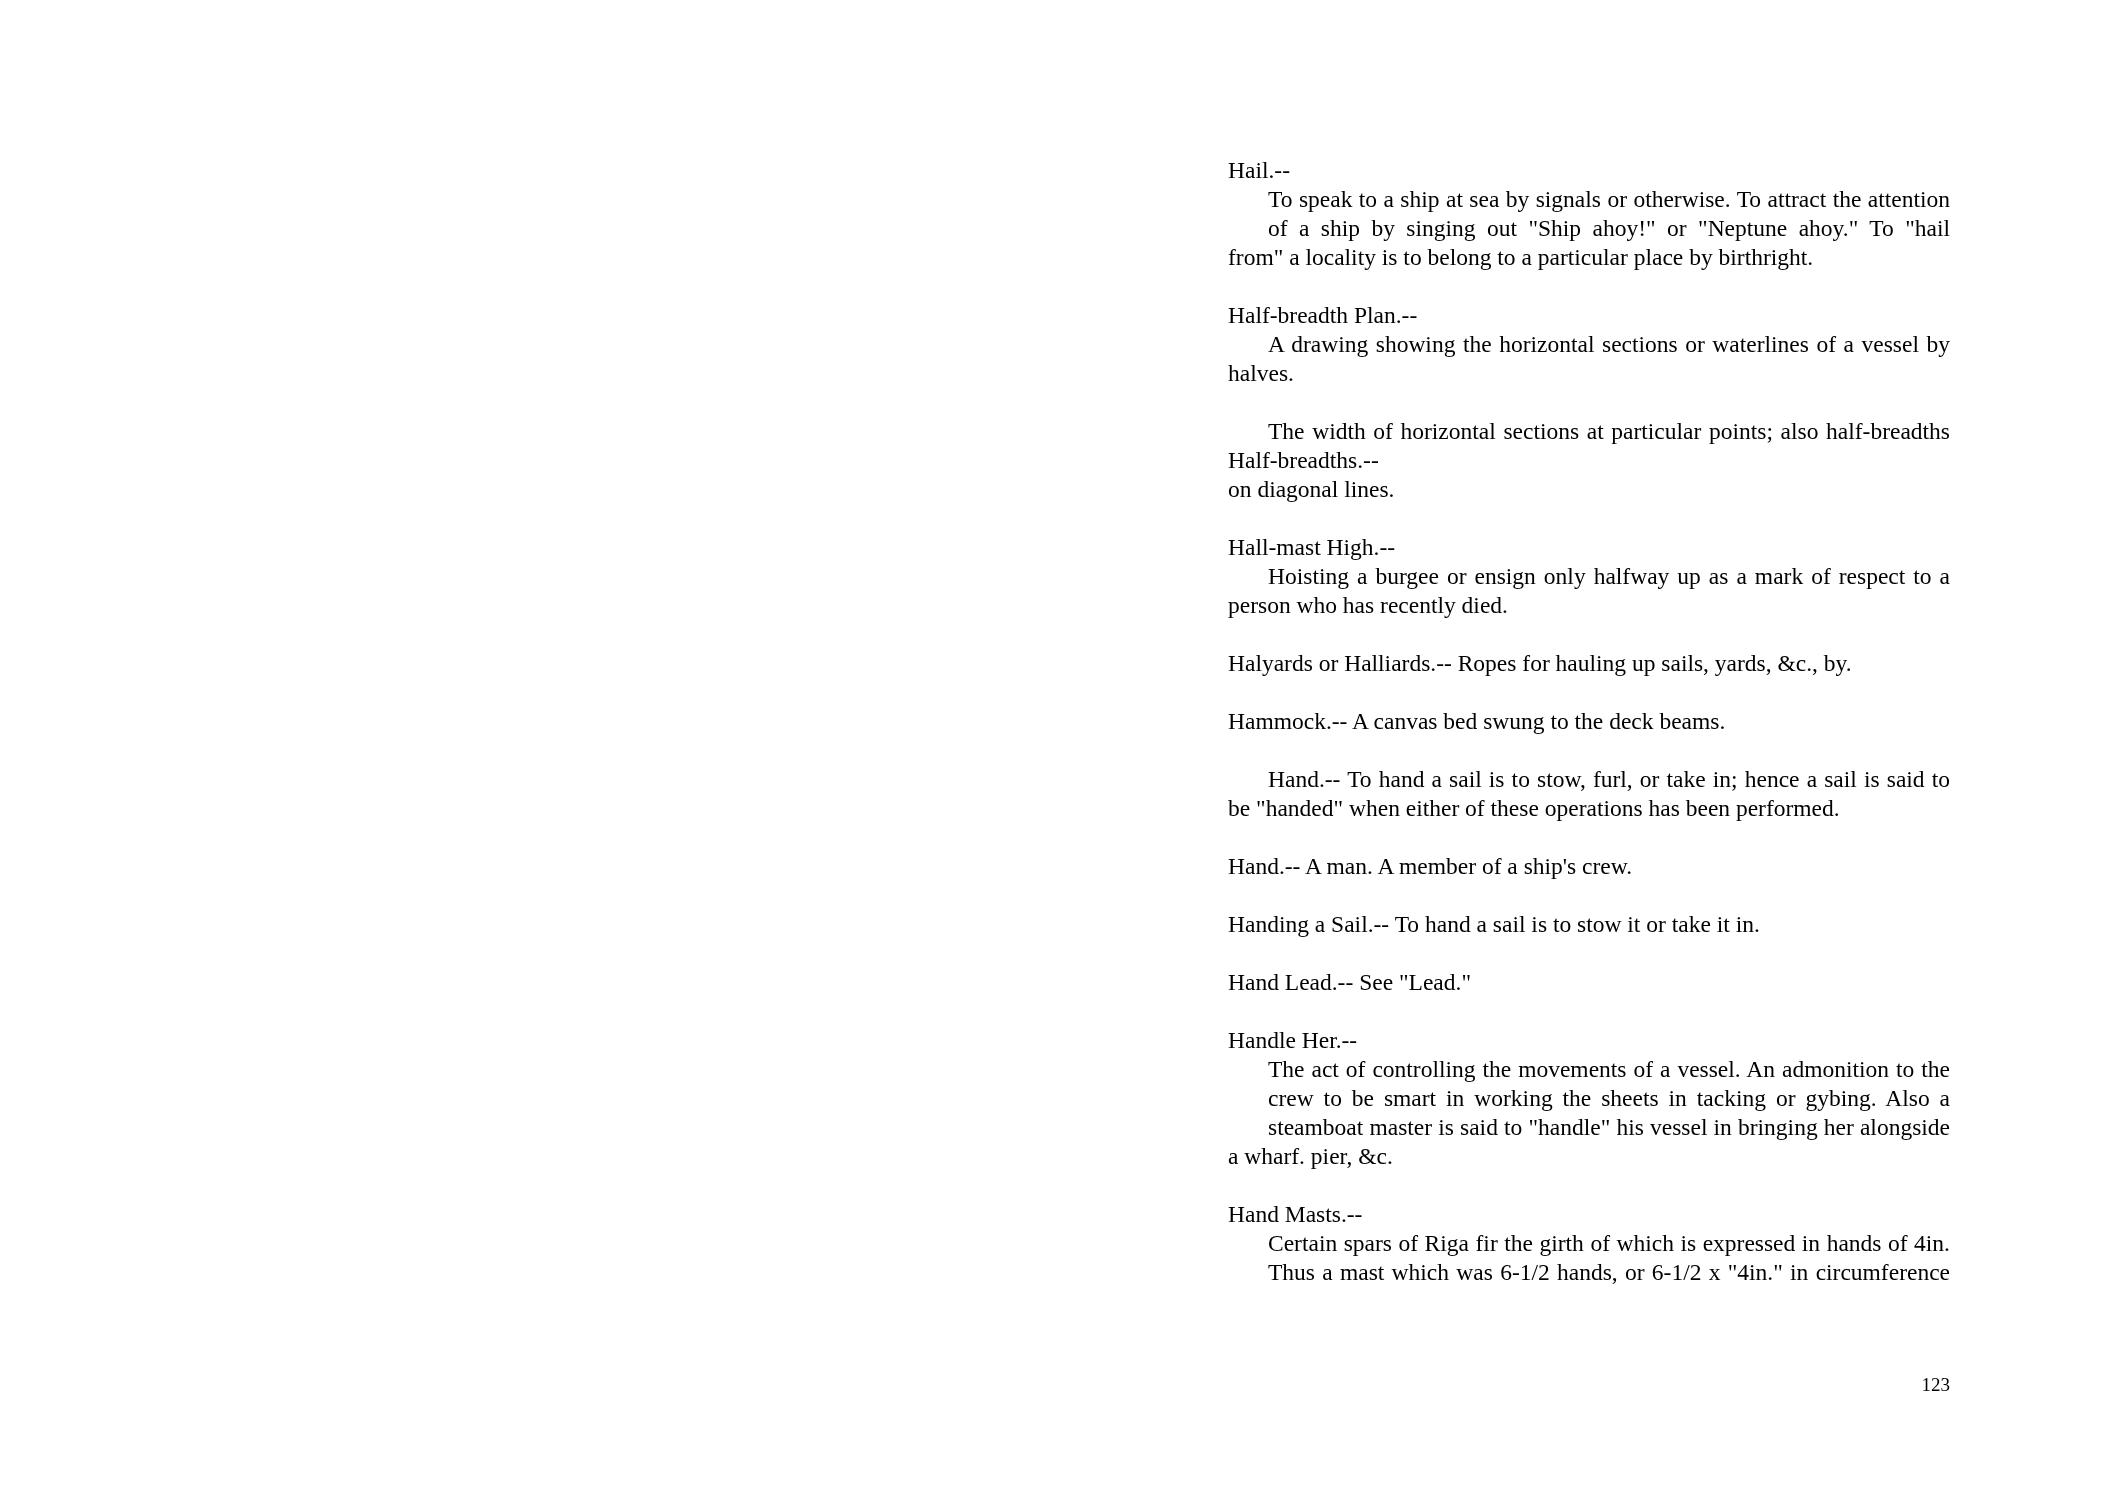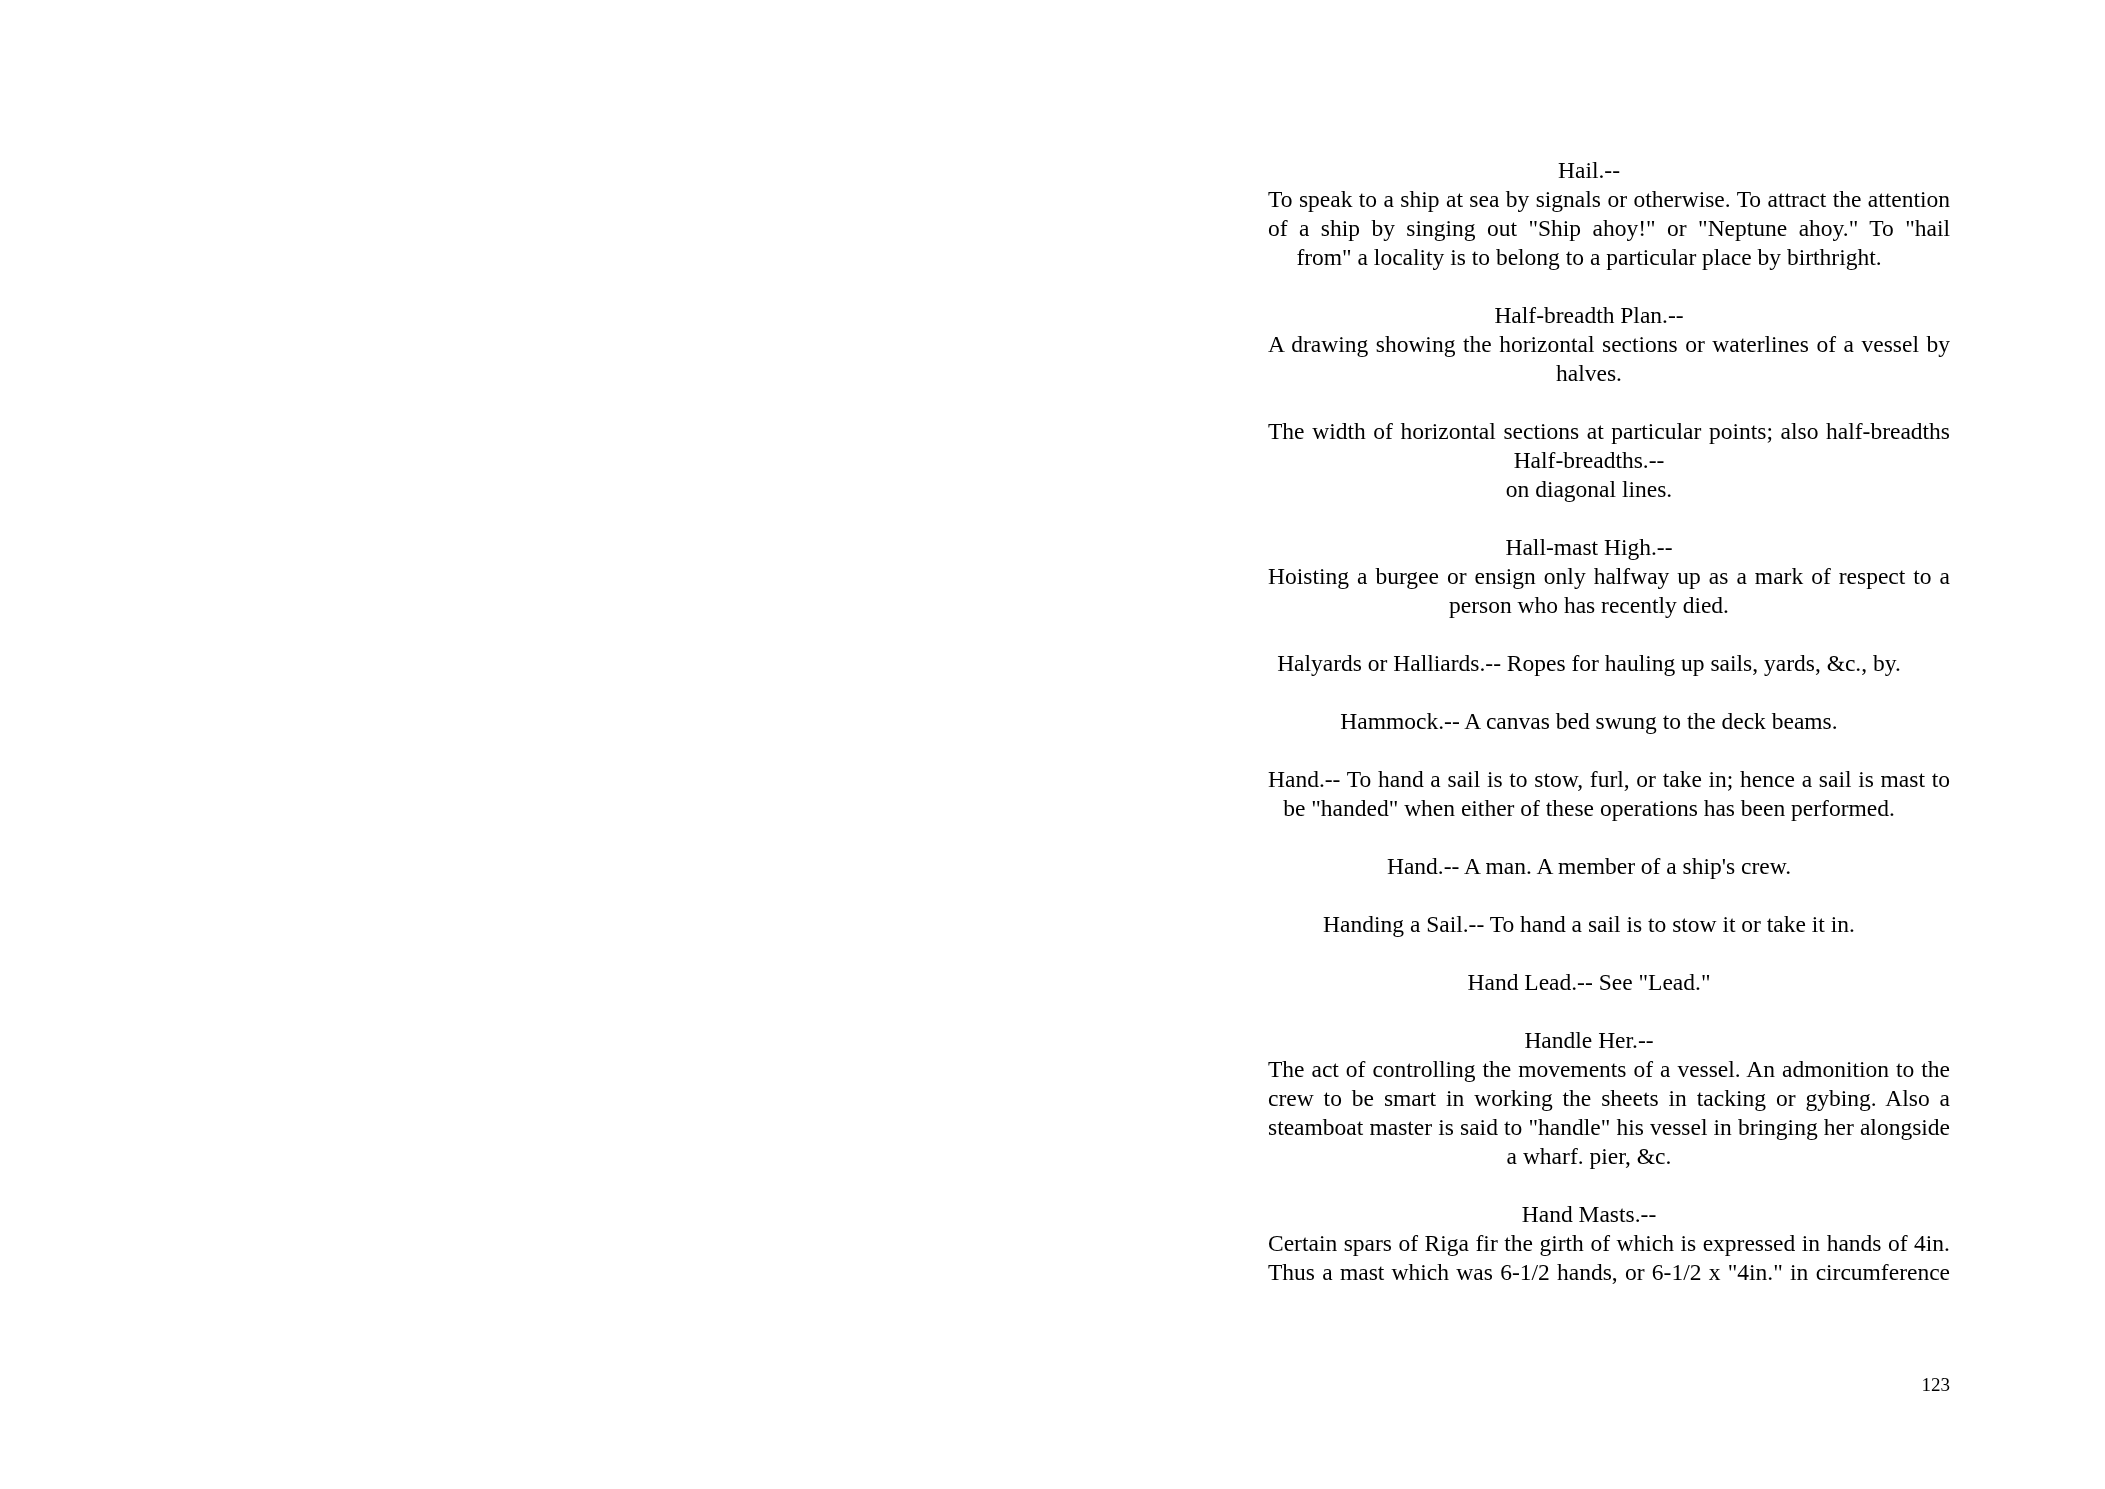--- a/index.html
+++ b/index.html
@@ -32,21 +32,21 @@
   }
   .line {
     min-height: 29px;
   }
   .line.just {
     text-align: justify;
     text-align-last: justify;
     margin-left: 40px;
   }
   .line.nat {
-    text-align: center;
+    text-align: left;
   }
   .page-number {
     position: absolute;
     left: 1228px;
     top: 1370px;
     width: 722px;
     text-align: right;
     font-size: 19px;
     line-height: 29px;
   }
@@ -77,21 +77,21 @@
         <div class="line just">Hoisting a burgee or ensign only halfway up as a mark of respect to a</div>
         <div class="line nat">person who has recently died.</div>
       </div>
       <div class="entry">
         <div class="line nat">Halyards or Halliards.-- Ropes for hauling up sails, yards, &amp;c., by.</div>
       </div>
       <div class="entry">
         <div class="line nat">Hammock.-- A canvas bed swung to the deck beams.</div>
       </div>
       <div class="entry">
-        <div class="line just">Hand.-- To hand a sail is to stow, furl, or take in; hence a sail is mast to</div>
+        <div class="line just">Hand.-- To hand a sail is to stow, furl, or take in; hence a sail is said to</div>
         <div class="line nat">be "handed" when either of these operations has been performed.</div>
       </div>
       <div class="entry">
         <div class="line nat">Hand.-- A man. A member of a ship's crew.</div>
       </div>
       <div class="entry">
         <div class="line nat">Handing a Sail.-- To hand a sail is to stow it or take it in.</div>
       </div>
       <div class="entry">
         <div class="line nat">Hand Lead.-- See "Lead."</div>

